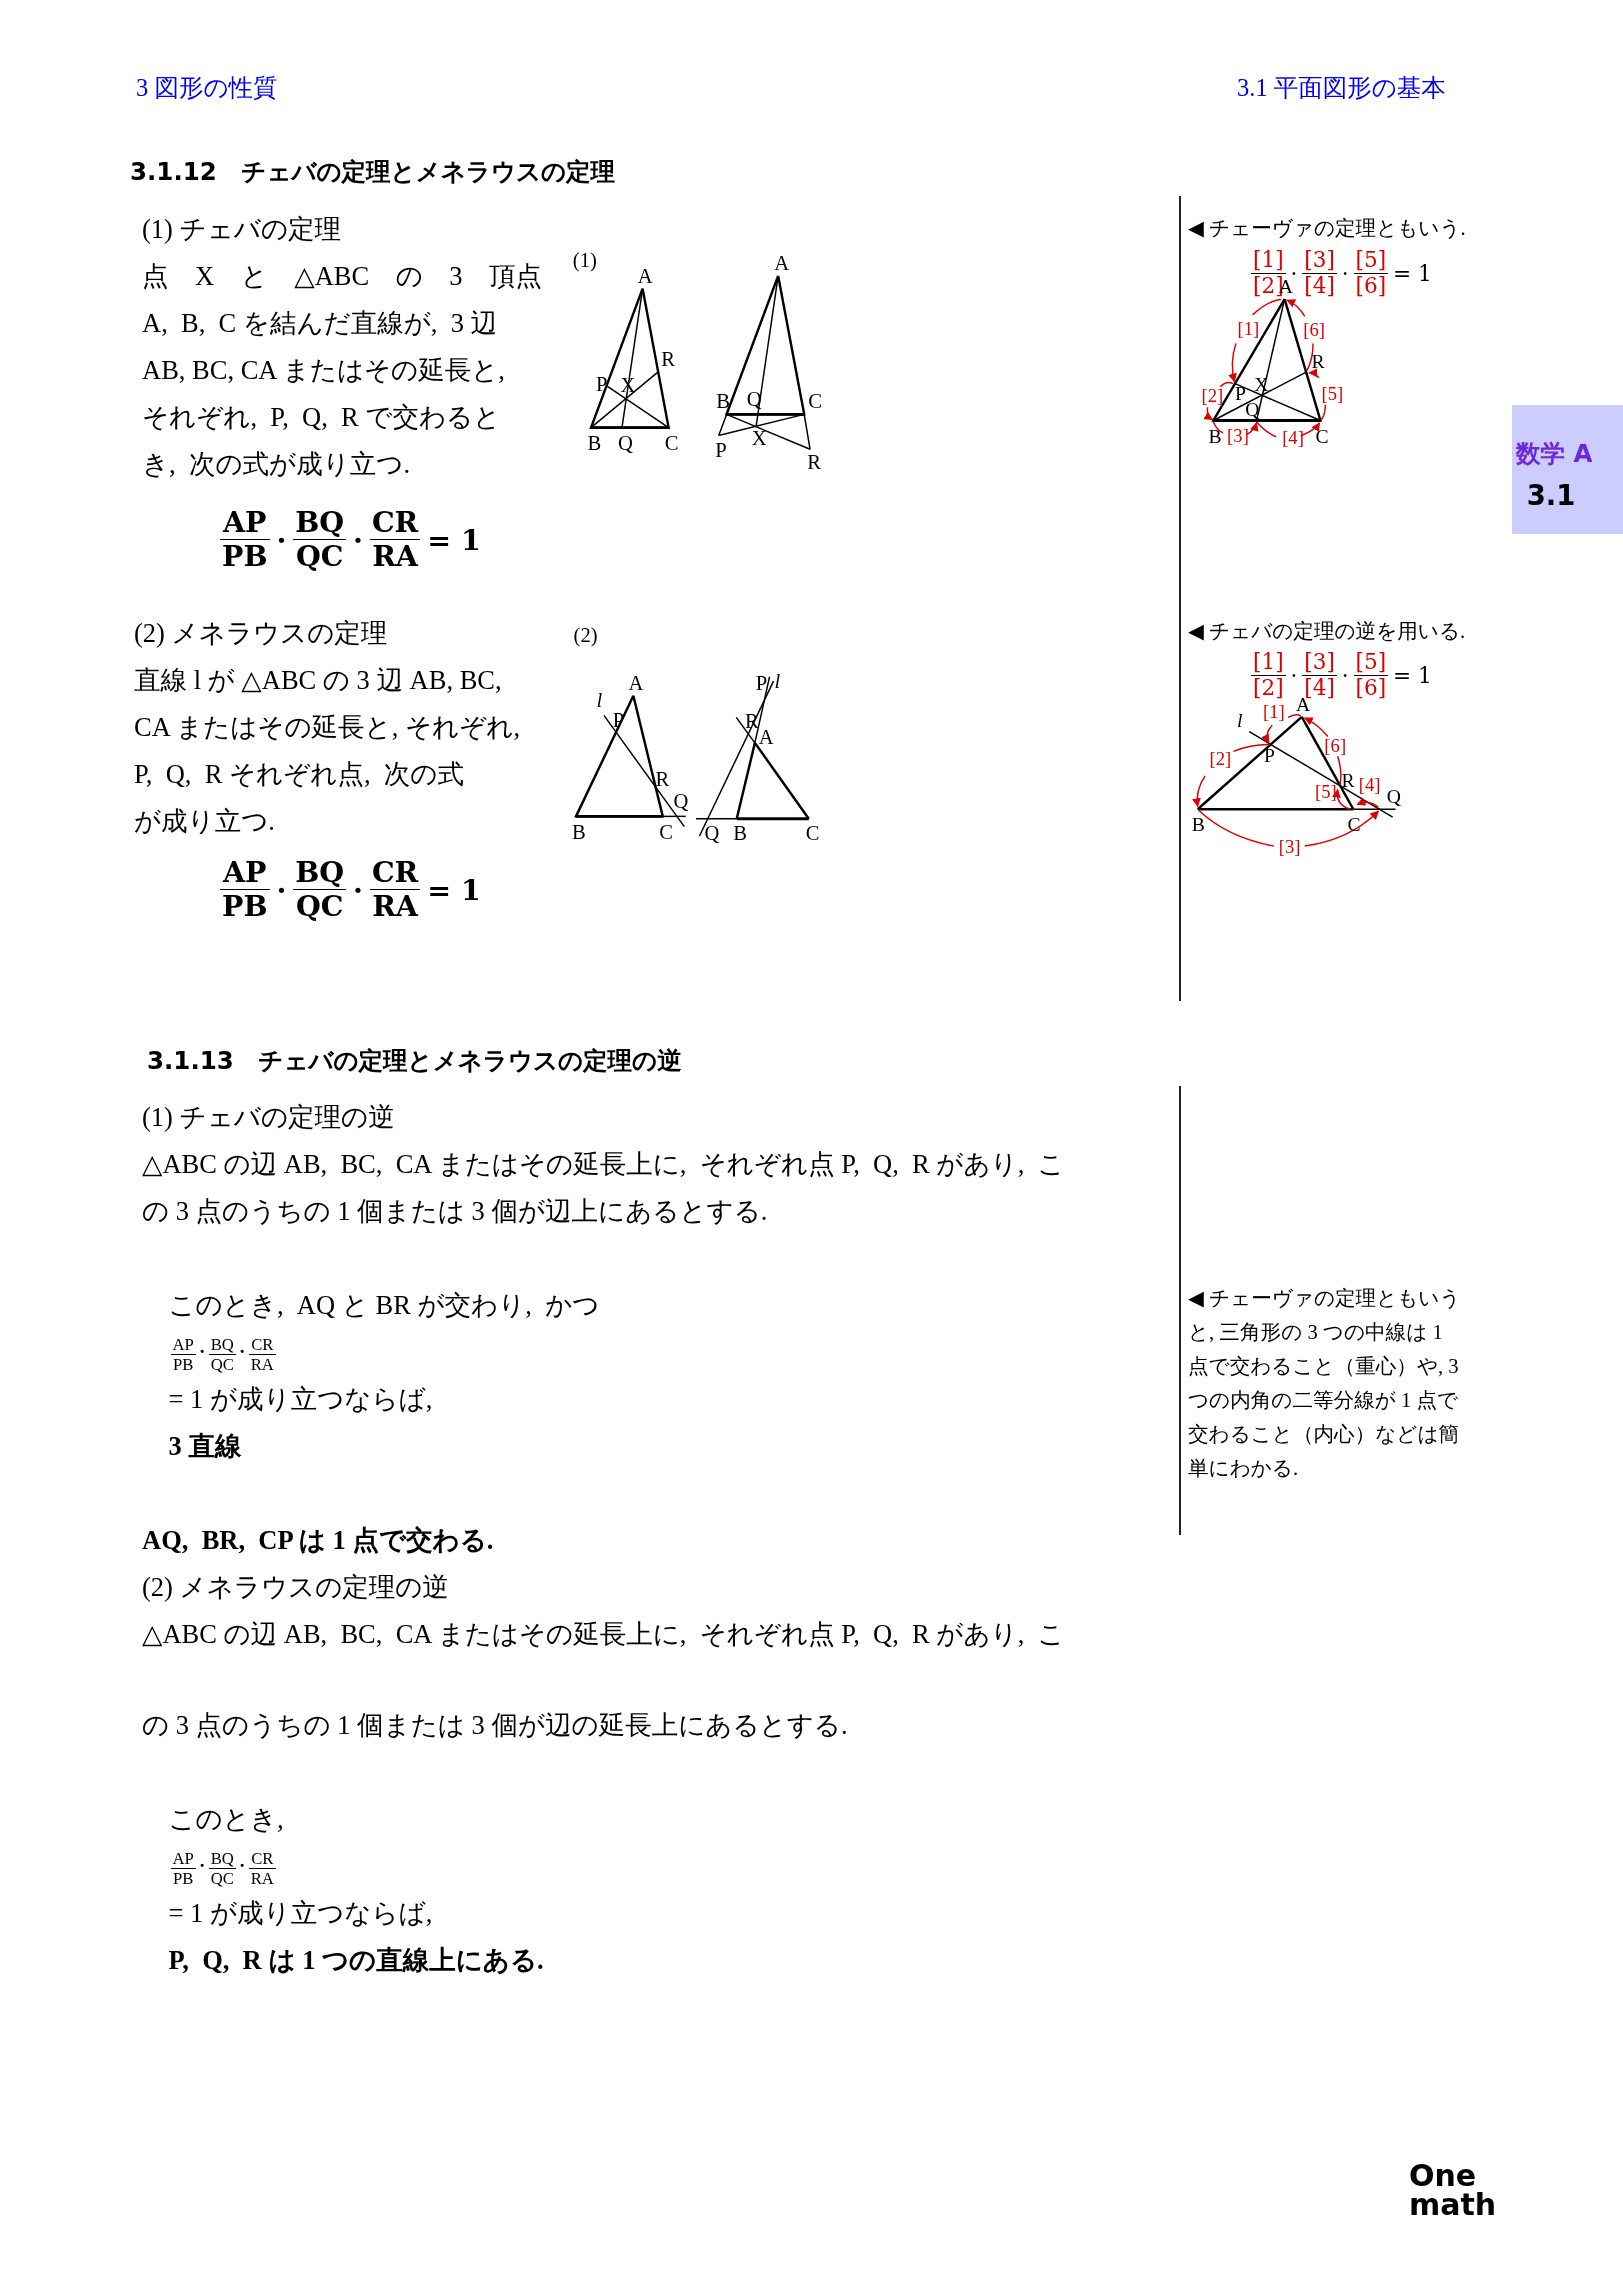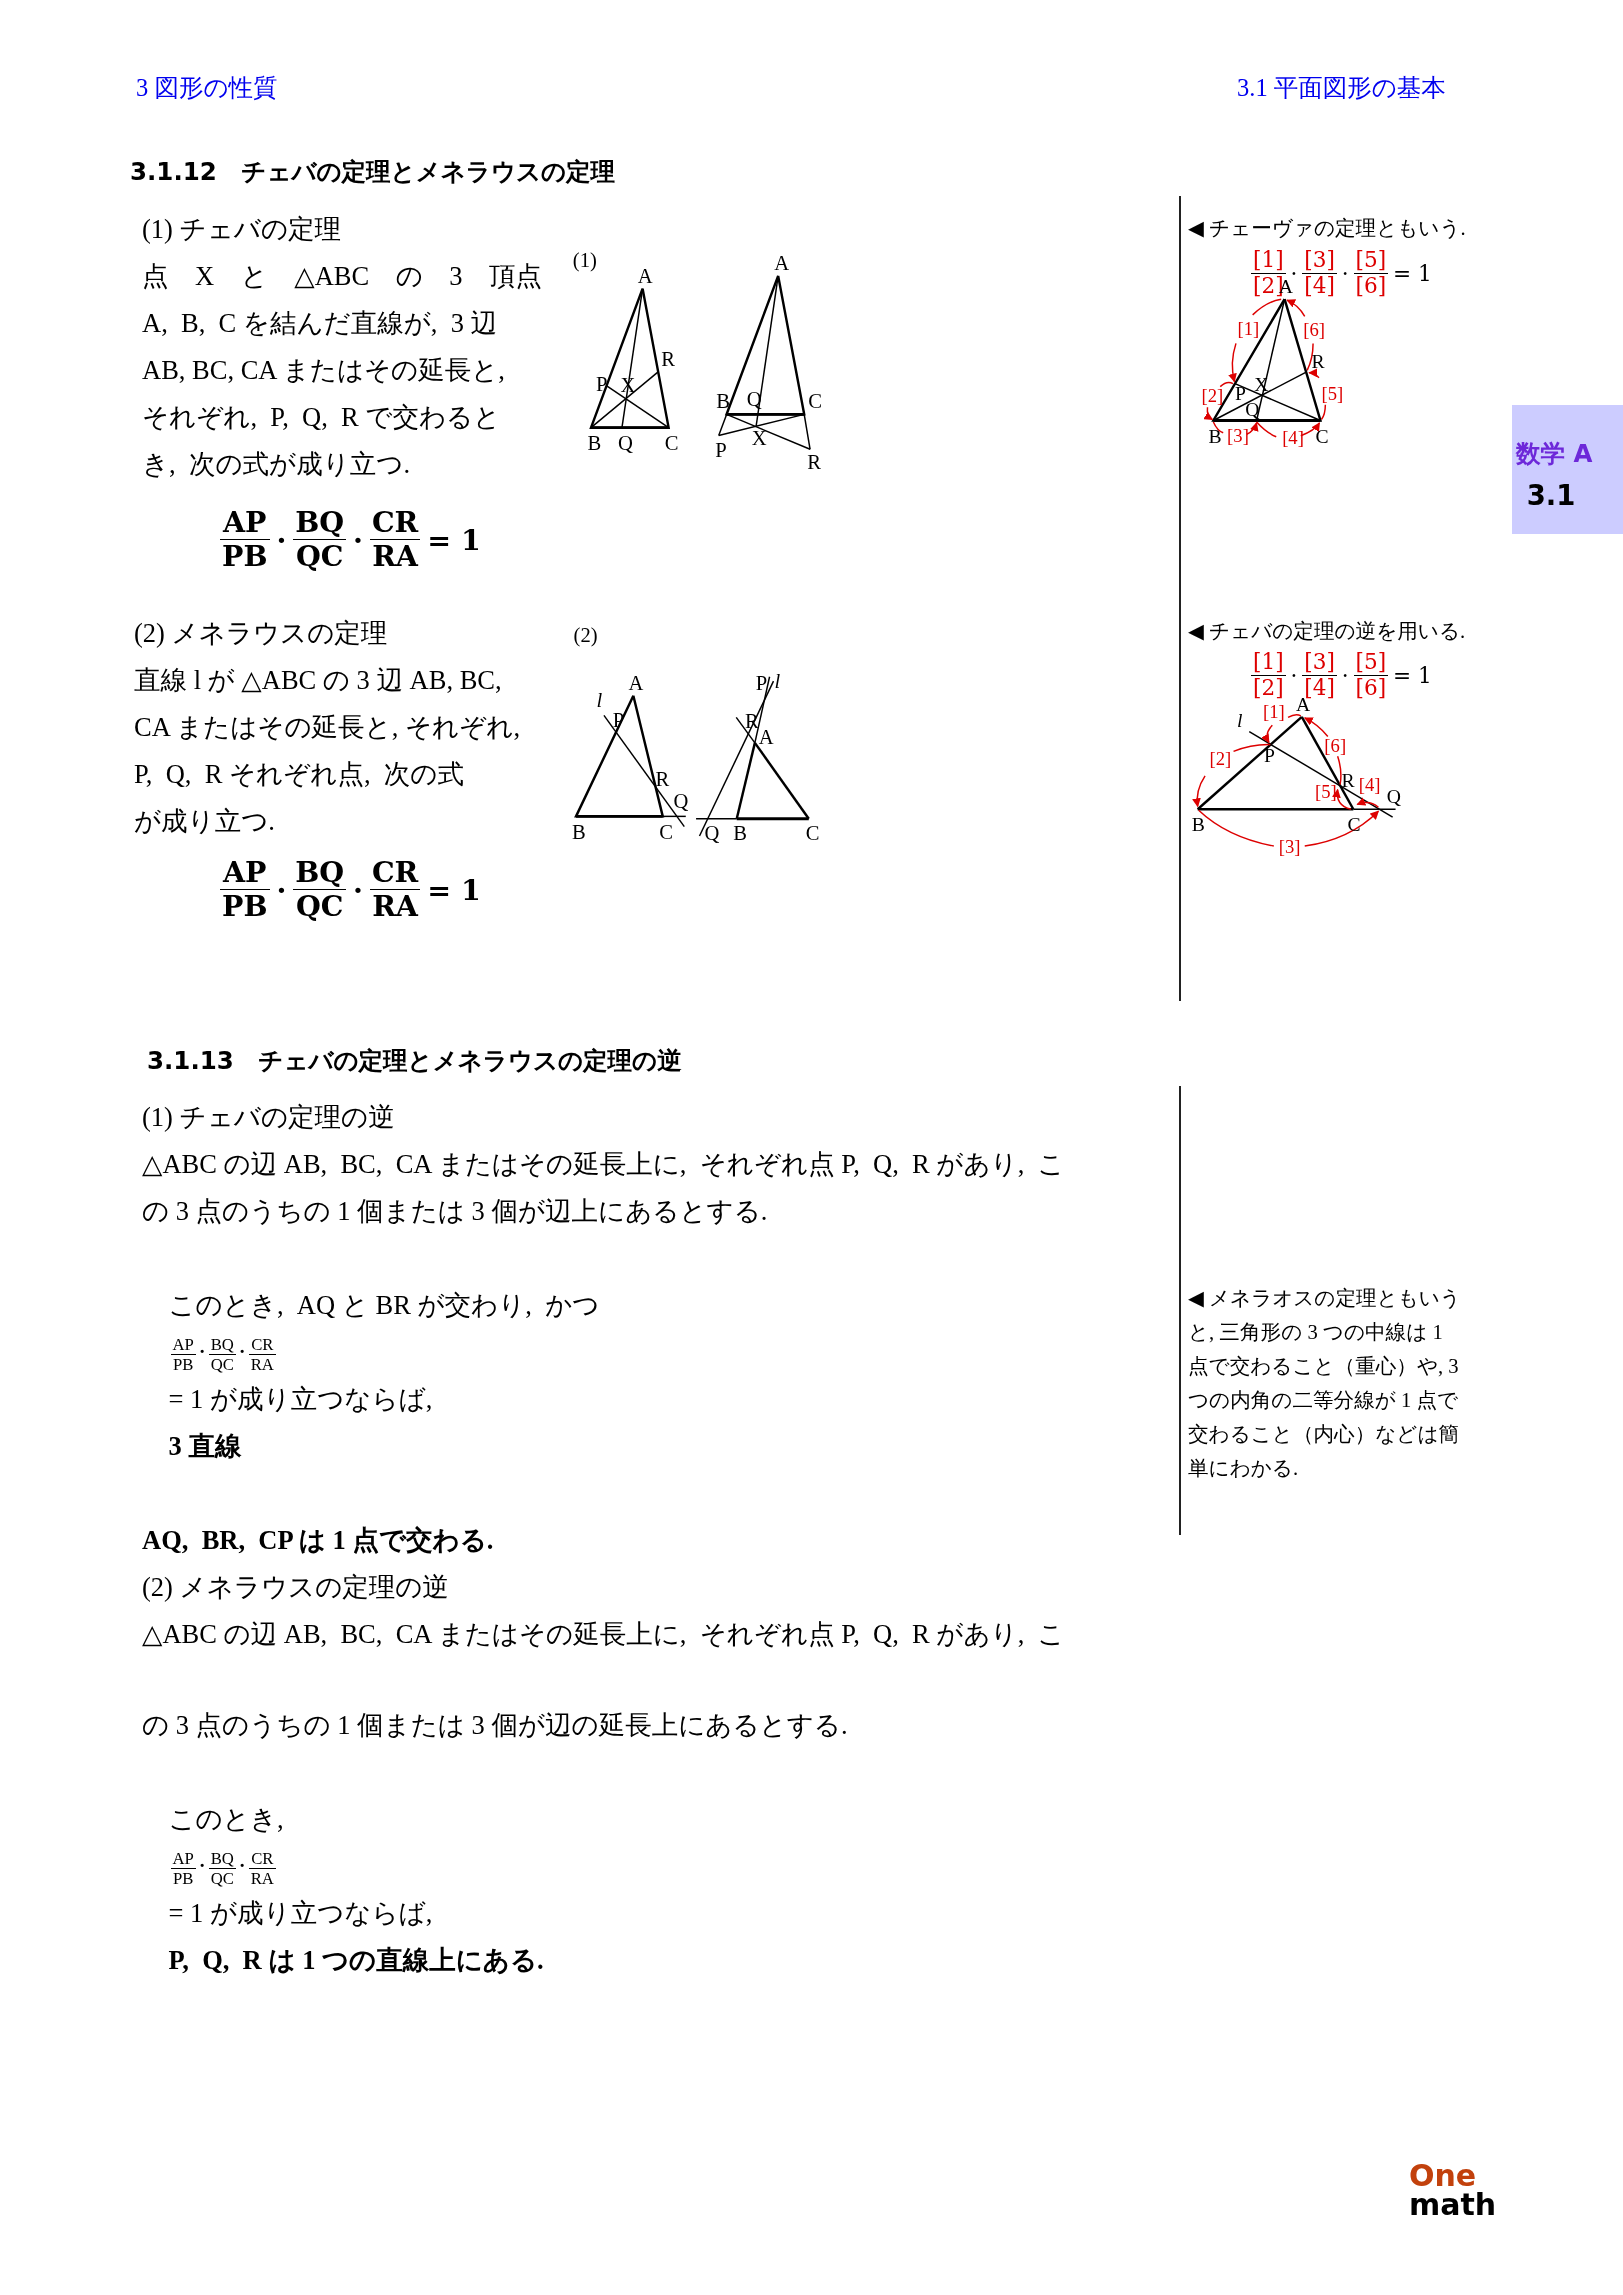--- a/index.html
+++ b/index.html
@@ -19,21 +19,21 @@
   .small-frac { font-size: 16.7px; }
   .small-frac .bar { height: 1px; }
   .red { color: #dd0000; }
   .red-frac { font-size: 21.6px; display: flex; align-items: center; gap: 2.9px; }
   .red-frac .bar { background: #000; height: 1px; }
   .bold { font-weight: bold; }
   .tab { position: absolute; left: 1512px; top: 405px; width: 111px; height: 129px; background: #ccccff; }
   .tab-a { position: absolute; left: 3.9px; top: 32px; color: #6d28d9; font-weight: bold; font-size: 24.5px; font-family: "DejaVu Sans", sans-serif; }
   .tab-num { position: absolute; left: 14.7px; top: 74px; color: #000; font-weight: bold; font-size: 27.5px; font-family: "DejaVu Sans", sans-serif; }
   svg text { font-family: "Liberation Serif", serif; }
-  .logo-one { color: #c2410c; font-weight: bold; font-size: 30px; font-family: "DejaVu Sans", sans-serif; }
+  .logo-one { color: #000000; font-weight: bold; font-size: 30px; font-family: "DejaVu Sans", sans-serif; }
   .logo-math { color: #000; font-weight: bold; font-size: 30px; font-family: "DejaVu Sans", sans-serif; }
 </style>
 </head>
 <body>
 
 <div class="abs hdr" style="left:136px; top:71px;">3  図形の性質</div>
 <div class="abs hdr" style="left:1237px; top:71px;">3.1  平面図形の基本</div>
 
 <div class="tab">
   <div class="tab-a">数学 A</div>
@@ -316,21 +316,21 @@
   <div style="white-space:pre;margin-top:44px;">の 3 点のうちの 1 個または 3 個が辺の延長上にあるとする.</div>
   <div style="white-space:pre;">
     <span>このとき,</span>
     <span class="frac small-frac"><span class="num">AP</span><span class="bar"></span><span class="den">PB</span></span><span>·</span><span class="frac small-frac"><span class="num">BQ</span><span class="bar"></span><span class="den">QC</span></span><span>·</span><span class="frac small-frac"><span class="num">CR</span><span class="bar"></span><span class="den">RA</span></span>
     <span>= 1 が成り立つならば,</span>
     <span class="bold">P,  Q,  R は 1 つの直線上にある.</span>
   </div>
 </div>
 
 <div class="abs note" style="left:1188px; top:1281px; width:314px;">
-  <div>◀ メネラオスの定理ともいう</div>
+  <div>◀ チェーヴァの定理ともいう</div>
   <div>と,  三角形の 3 つの中線は 1</div>
   <div>点で交わること（重心）や,  3</div>
   <div>つの内角の二等分線が 1 点で</div>
   <div>交わること（内心）などは簡</div>
   <div>単にわかる.</div>
 </div>
 
 <div class="abs" style="left:1409px; top:2162px; line-height:28.5px;">
   <div class="logo-one">One</div>
   <div class="logo-math">math</div>

